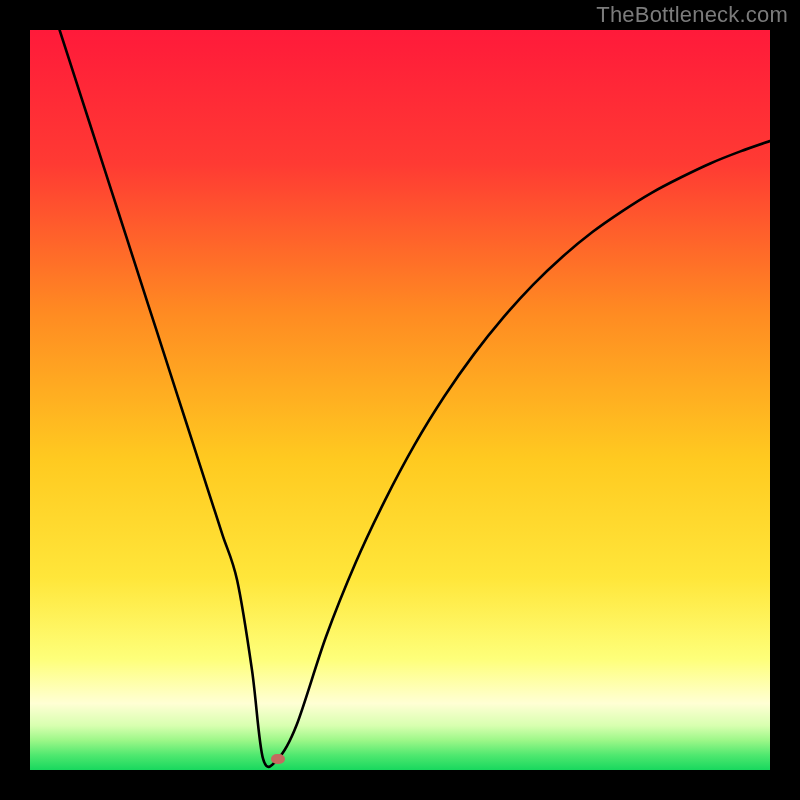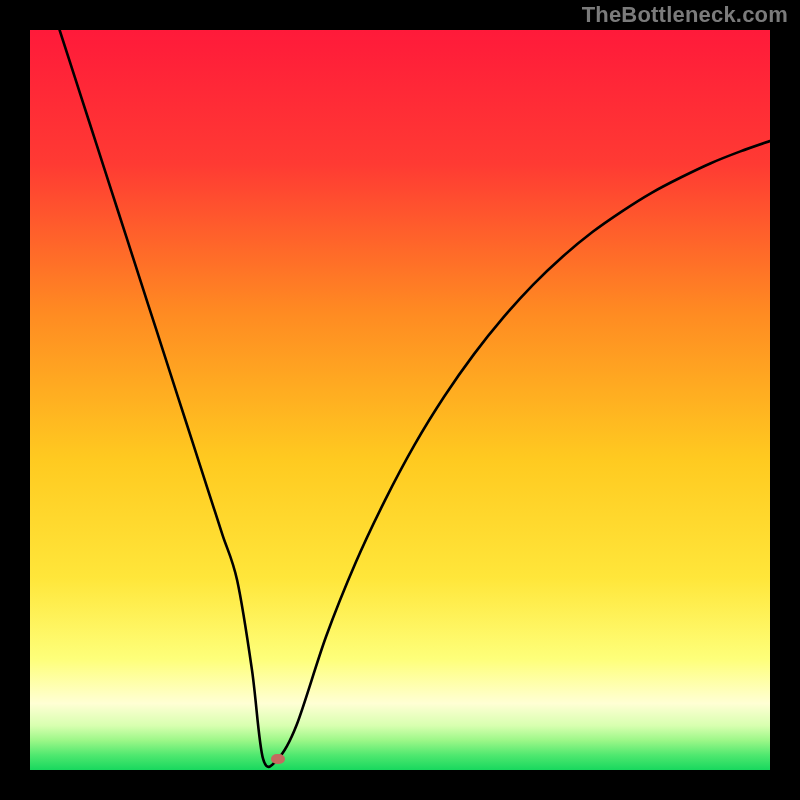--- a/index.html
+++ b/index.html
@@ -16,21 +16,21 @@
     width: 800px;
     height: 800px;
     background: #000000;
   }
   .watermark {
     position: absolute;
     top: 2px;
     right: 12px;
     color: #7b7b7b;
     font-size: 22px;
-    font-weight: 700;
+    font-weight: 400;
     letter-spacing: 0.2px;
     z-index: 30;
   }
   .plot {
     position: absolute;
     left: 30px;
     top: 30px;
     width: 740px;
     height: 740px;
     overflow: hidden;

